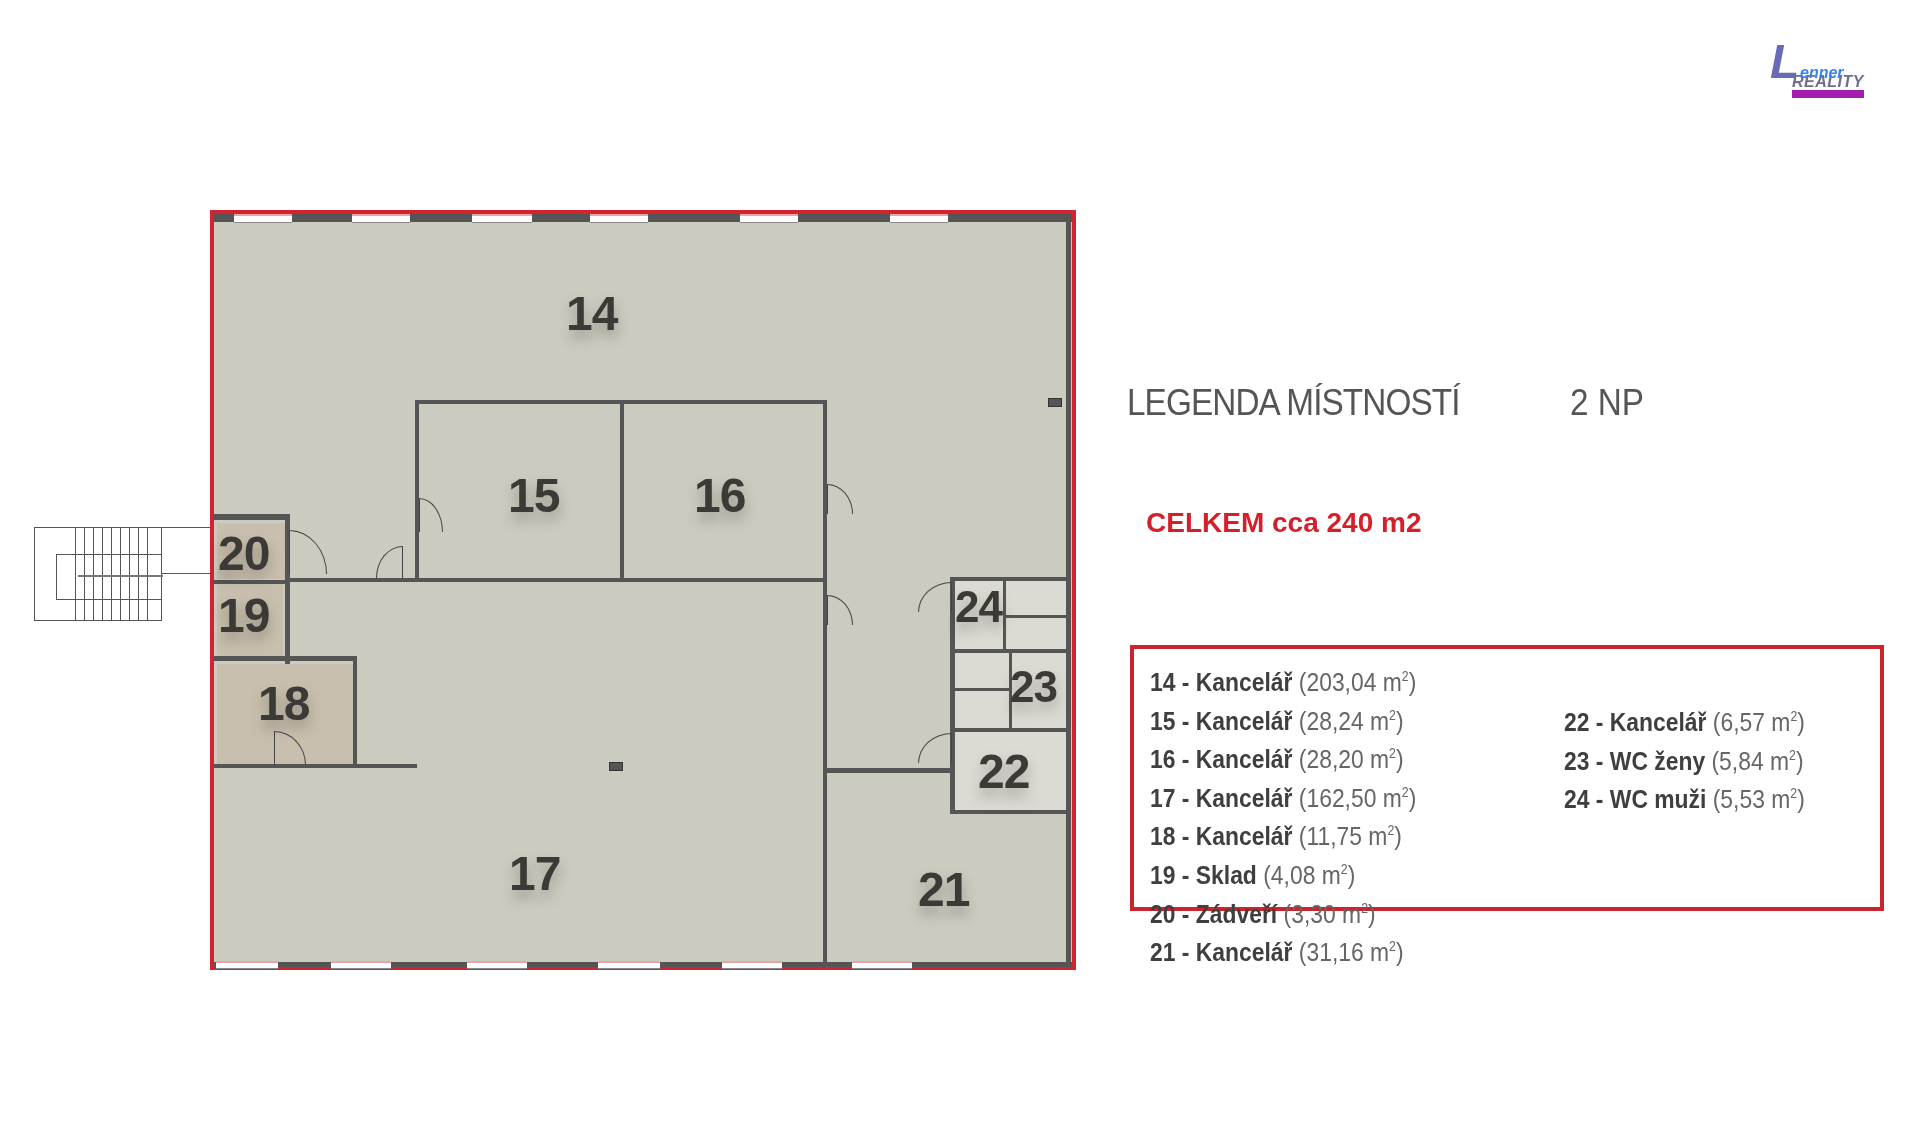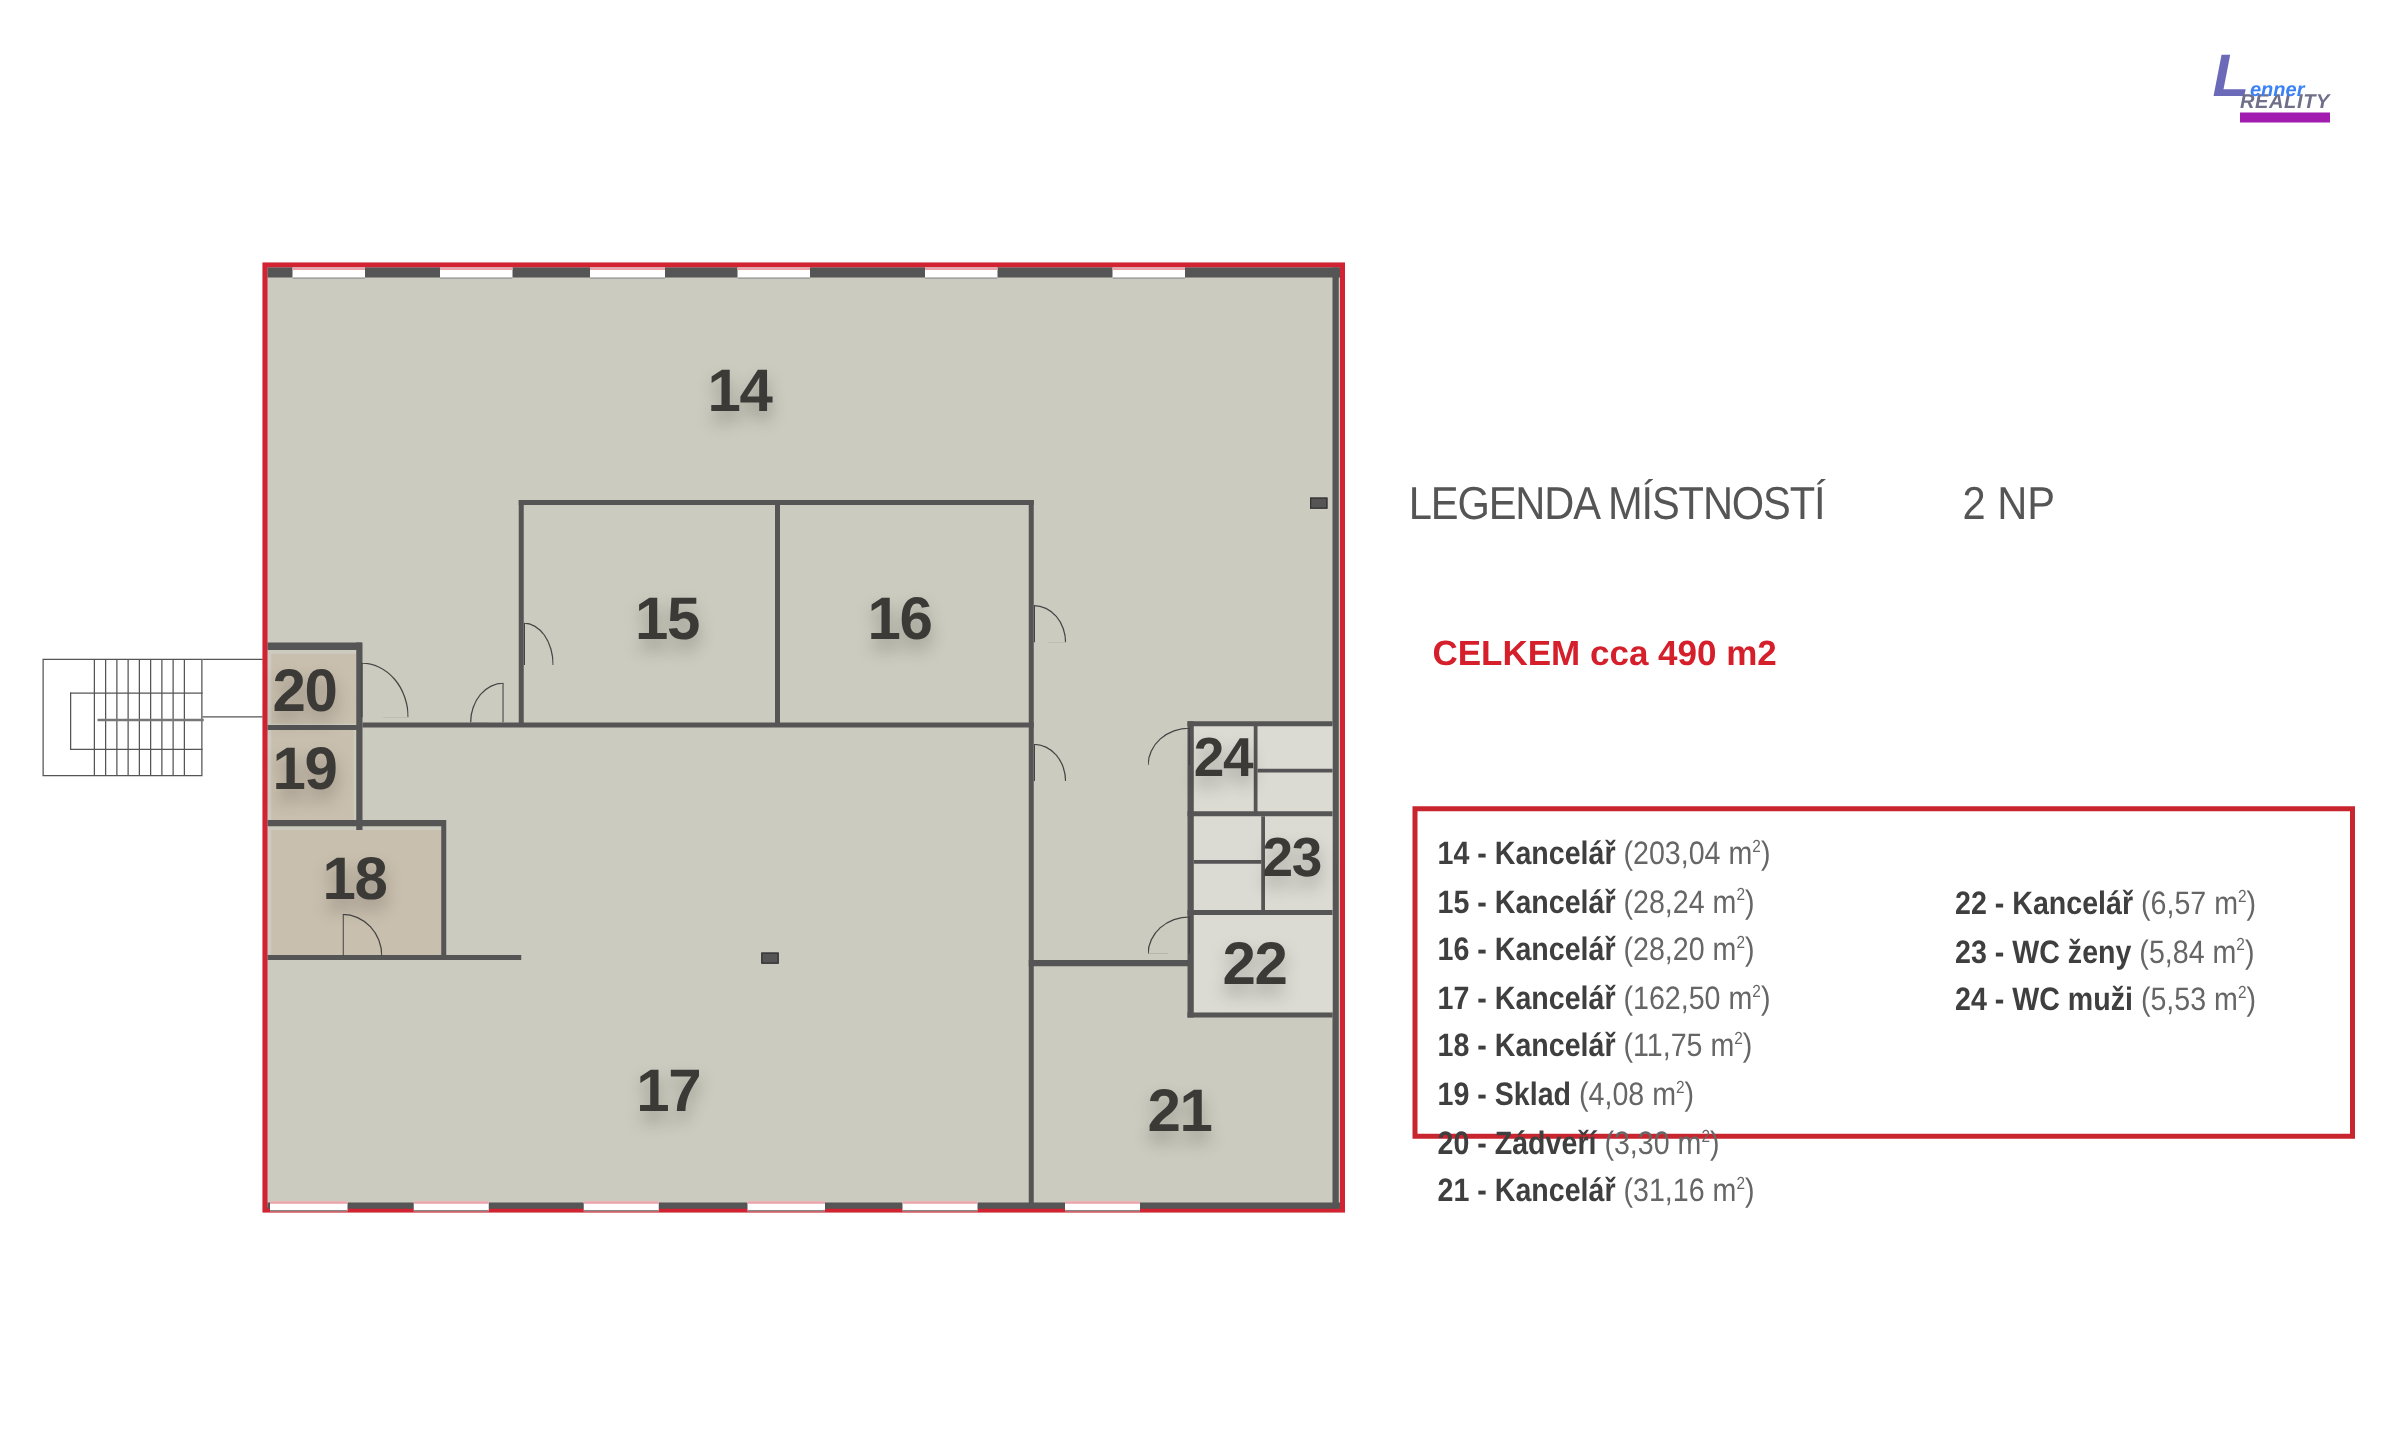--- a/index.html
+++ b/index.html
@@ -132,21 +132,21 @@
   <div class="room-num" style="left:218px;top:588px">19</div>
   <div class="room-num" style="left:218px;top:526px">20</div>
   <div class="room-num" style="left:918px;top:862px">21</div>
   <div class="room-num" style="left:978px;top:744px">22</div>
   <div class="room-num" style="left:1010px;top:662px;font-size:44px">23</div>
   <div class="room-num" style="left:955px;top:582px;font-size:44px">24</div>
 </div>
 
 <div class="legend-title">LEGENDA MÍSTNOSTÍ</div>
 <div class="legend-floor">2 NP</div>
-<div class="total">CELKEM cca 490 m2</div>
+<div class="total">CELKEM cca 240 m2</div>
 
 <div class="legend-box">
   <div class="legend-col" style="left:16px;top:18px">
     <div class="legend-item"><b>14</b><b> - </b><b>Kancelář</b> <span class="area">(203,04 m</span><sup class="area">2</sup><span class="area">)</span></div>
     <div class="legend-item"><b>15</b><b> - </b><b>Kancelář</b> <span class="area">(28,24 m</span><sup class="area">2</sup><span class="area">)</span></div>
     <div class="legend-item"><b>16</b><b> - </b><b>Kancelář</b> <span class="area">(28,20 m</span><sup class="area">2</sup><span class="area">)</span></div>
     <div class="legend-item"><b>17</b><b> - </b><b>Kancelář</b> <span class="area">(162,50 m</span><sup class="area">2</sup><span class="area">)</span></div>
     <div class="legend-item"><b>18</b><b> - </b><b>Kancelář</b> <span class="area">(11,75 m</span><sup class="area">2</sup><span class="area">)</span></div>
     <div class="legend-item"><b>19</b><b> - </b><b>Sklad</b> <span class="area">(4,08 m</span><sup class="area">2</sup><span class="area">)</span></div>
     <div class="legend-item"><b>20</b><b> - </b><b>Zádveří</b> <span class="area">(3,30 m</span><sup class="area">2</sup><span class="area">)</span></div>

